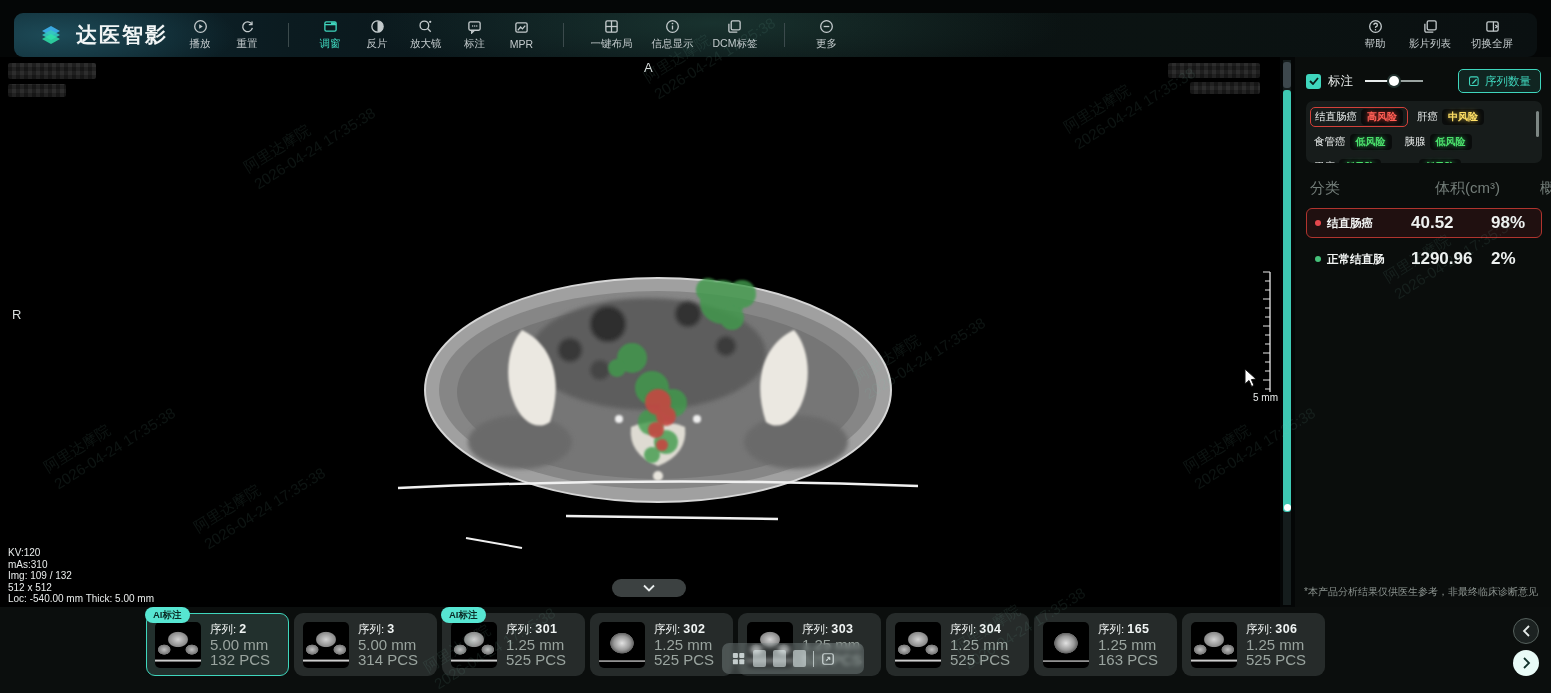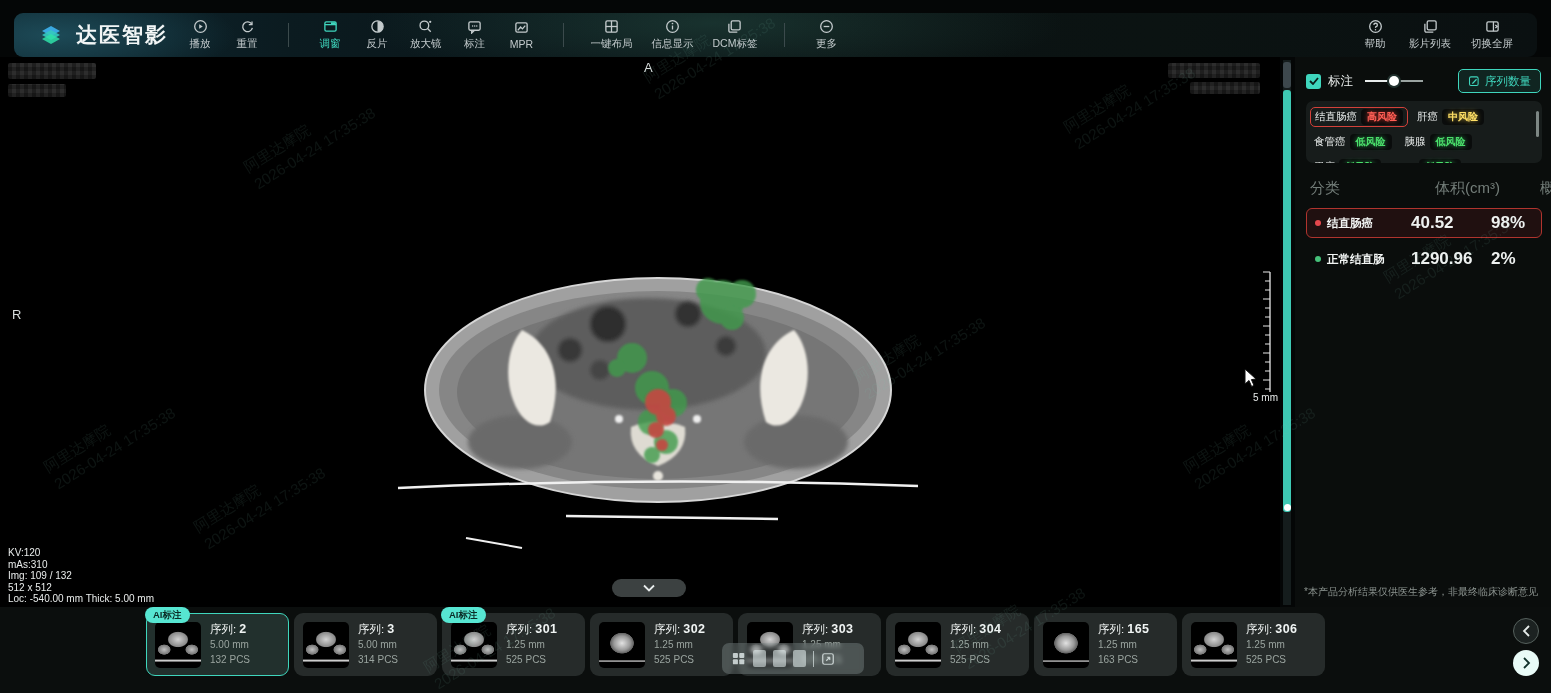--- a/index.html
+++ b/index.html
@@ -109,21 +109,21 @@
       radial-gradient(17px 13px at 50% 38%, #d2d2d2 0%, #8a8a8a 55%, rgba(0,0,0,0) 62%),
       radial-gradient(10px 8px at 20% 60%, #c0c0c0 0%, #777 60%, rgba(0,0,0,0) 66%),
       radial-gradient(10px 8px at 80% 60%, #c0c0c0 0%, #777 60%, rgba(0,0,0,0) 66%); }
   .t-circle { background-image:
       linear-gradient(to bottom, transparent 82%, #ccc 85%, transparent 88%),
       radial-gradient(16px 14px at 50% 46%, #e2e2e2 0%, #9a9a9a 50%, #636363 72%, rgba(0,0,0,0) 76%); }
   .t-dark { background-image:linear-gradient(#050505,#050505); }
   .card-info { margin-left:9px; line-height:15px; }
   .line1 { color:#f0f4f3; font-size:11.5px; }
   .line1 b { font-size:12.5px; margin-left:3px; letter-spacing:0.5px; }
-  .line2,.line3 { color:#9aa49f; font-size:10px; }
+  .line2,.line3 { color:#9aa49f; font-size:15px; }
   .nav-btn { position:absolute; width:26px; height:26px; border-radius:50%; display:flex; align-items:center;
     justify-content:center; cursor:pointer; }
   #nav-prev { left:1513px; top:11px; background:#1c2221; border:1px solid #55605c; }
   #nav-next { left:1513px; top:43px; background:#e9fbf7; }
 </style>
 </head>
 <body>
 <div id="stage">
 
 <div id="toolbar">

